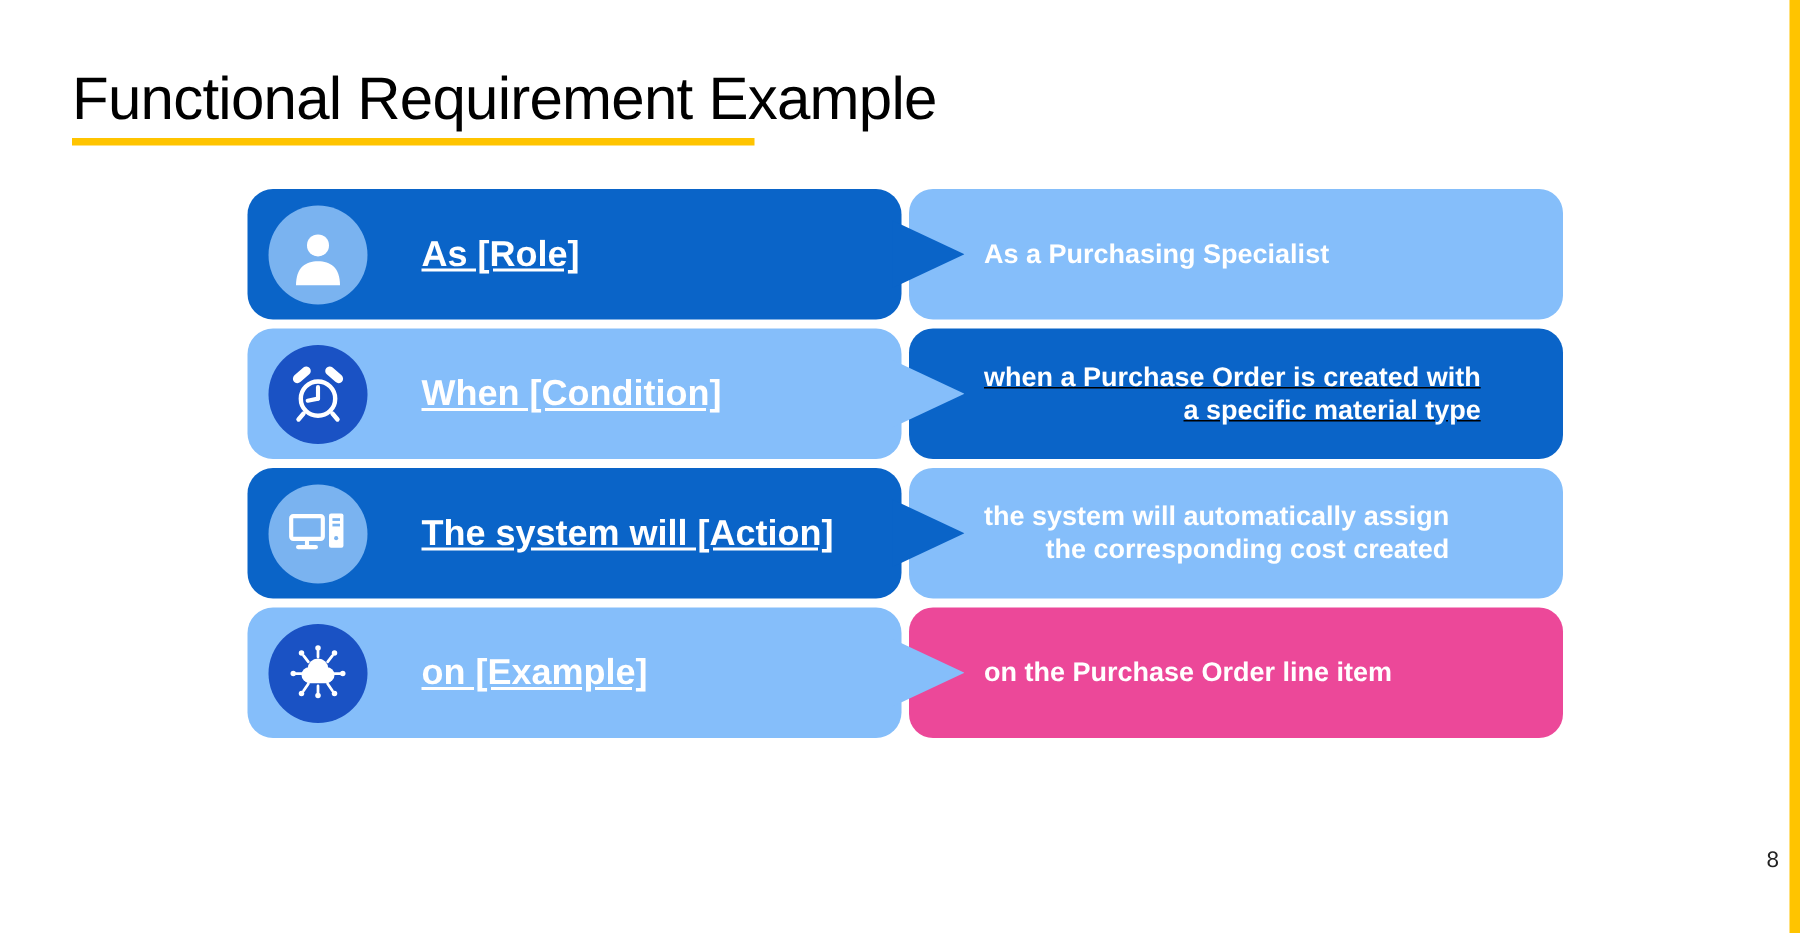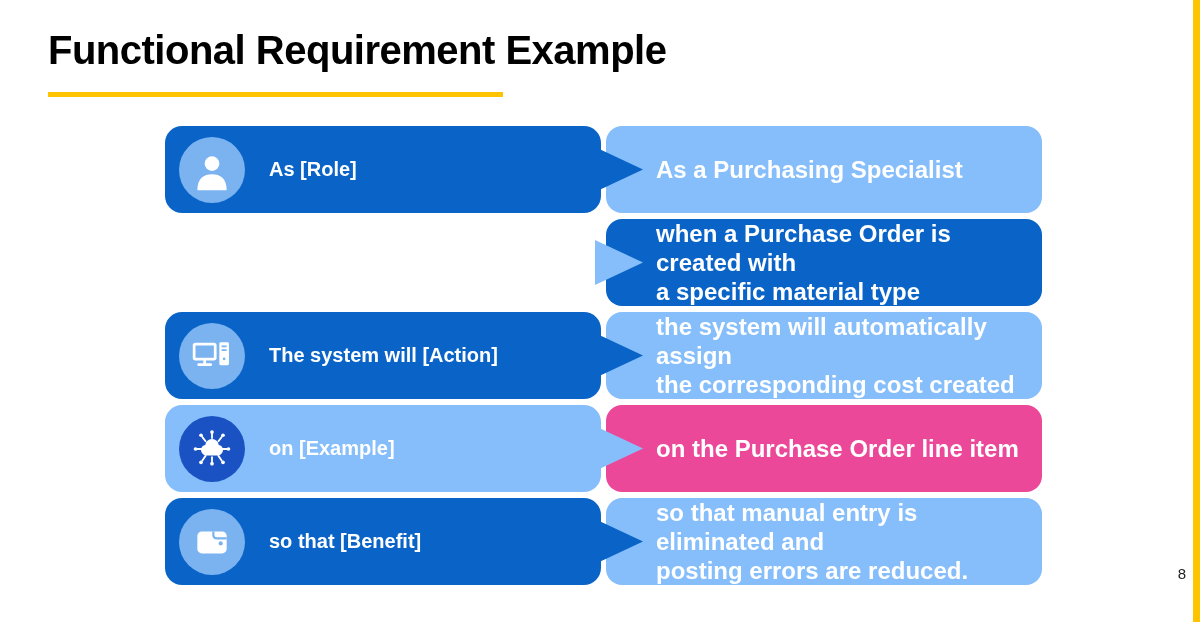--- a/index.html
+++ b/index.html
@@ -2,57 +2,57 @@
 <html><head>
 <meta charset="utf-8">
 <style>
   html,body{margin:0;padding:0;}
   body{
     width:1200px;height:622px;position:relative;background:#ffffff;
     font-family:"Liberation Sans", sans-serif;overflow:hidden;
   }
   .gold-edge{position:absolute;top:0;right:0;width:7px;height:622px;background:#FFC400;}
   .title{
-    position:absolute;left:48px;top:28px;font-size:40px;font-weight:bold;
+    position:absolute;left:48px;top:44px;font-size:40px;font-weight:normal;
     color:#000;letter-spacing:-0.5px;white-space:nowrap;
   }
   .title-underline{position:absolute;left:48px;top:92px;width:455px;height:5px;background:#FFC400;}
   .rows{position:absolute;left:165px;top:126px;width:880px;}
   .row{position:relative;height:87px;margin-bottom:6px;}
   .pill{
     position:absolute;left:0;top:0;width:436px;height:87px;border-radius:17px;
     display:flex;align-items:center;z-index:1;
   }
   .pill.dark{background:#0A64C8;}
   .pill.light{background:#85BEFA;}
   .icon-circle{
     flex:0 0 66px;width:66px;height:66px;border-radius:50%;margin-left:14px;
     display:flex;align-items:center;justify-content:center;overflow:hidden;
   }
   .icon-circle.light{background:#7AB3F0;}
   .icon-circle.dark{background:#1A52C4;}
   .pill-label{
-    color:#fff;font-weight:bold;font-size:20px;margin-left:24px;white-space:nowrap;
+    color:#fff;font-weight:bold;font-size:24px;margin-left:36px;white-space:nowrap;text-decoration:underline;
   }
   .arrow{
     position:absolute;left:430px;top:21px;width:48px;height:45px;z-index:3;
     clip-path:polygon(0 0,100% 50%,0 100%);
   }
   .arrow.dark{background:#0A64C8;}
   .arrow.light{background:#85BEFA;}
   .ebox{
     position:absolute;left:441px;top:0;width:436px;height:87px;border-radius:16px;
     display:flex;align-items:center;z-index:2;
   }
   .ebox.light{background:#85BEFA;}
-  .ebox.dark{background:#0A64C8;}
+  .ebox.dark{background:#0A64C8;text-decoration:underline;}
   .ebox.dark2{background:#ec4899;}
   .ebox-text{
-    color:#fff;font-weight:bold;font-size:24px;line-height:1.22;
-    padding-left:50px;padding-right:12px;white-space:pre-line;
+    color:#fff;font-weight:bold;font-size:18px;line-height:1.22;
+    padding-left:50px;padding-right:12px;white-space:pre-line;text-align:right;
   }
   .page-number{position:absolute;top:565px;right:14px;font-size:15px;color:#222;}
   .icon-svg{display:block;}
 </style>
 </head>
 <body>
 
 <div class="gold-edge"></div>
 
 <div class="title">Functional Requirement Example</div>
@@ -70,20 +70,34 @@
       </div>
       <div class="pill-label">As [Role]</div>
     </div>
     <div class="arrow dark"></div>
     <div class="ebox light">
       <div class="ebox-text">As a Purchasing Specialist</div>
     </div>
   </div>
 
   <div class="row">
+    <div class="pill light">
+      <div class="icon-circle dark">
+        <svg class="icon-svg" width="44" height="44" viewBox="0 0 48 48" fill="none" stroke="#fff" stroke-linecap="round">
+          <circle cx="24" cy="27" r="12.5" stroke-width="3.2"></circle>
+          <path d="M24 27 L24 18.5" stroke-width="3"></path>
+          <path d="M24 27 L16.5 28.5" stroke-width="3"></path>
+          <path d="M9 12.5 L15.5 6.8" stroke-width="6.5"></path>
+          <path d="M39 12.5 L32.5 6.8" stroke-width="6.5"></path>
+          <path d="M13.5 37.8 L9.8 42.2" stroke-width="3.2"></path>
+          <path d="M34.5 37.8 L38.2 42.2" stroke-width="3.2"></path>
+        </svg>
+      </div>
+      <div class="pill-label">When [Condition]</div>
+    </div>
     <div class="arrow light"></div>
     <div class="ebox dark">
       <div class="ebox-text">when a Purchase Order is created with
 a specific material type</div>
     </div>
   </div>
 
   <div class="row">
     <div class="pill dark">
       <div class="icon-circle light">
@@ -139,33 +153,16 @@
         </svg>
       </div>
       <div class="pill-label">on [Example]</div>
     </div>
     <div class="arrow light"></div>
     <div class="ebox dark2">
       <div class="ebox-text">on the Purchase Order line item</div>
     </div>
   </div>
 
-  <div class="row">
-    <div class="pill dark">
-      <div class="icon-circle light">
-        <svg class="icon-svg" width="44" height="44" viewBox="0 0 48 48">
-          <rect x="8" y="12.5" width="32" height="24" rx="5" fill="#fff"></rect>
-          <path d="M25.5 12.5 L25.5 16.5 A3.5 3.5 0 0 0 29 20 L40 20" fill="none" stroke="#7AB3F0" stroke-width="2.4"></path>
-          <circle cx="33.5" cy="25.5" r="2.3" fill="#7AB3F0"></circle>
-        </svg>
-      </div>
-      <div class="pill-label">so that [Benefit]</div>
-    </div>
-    <div class="arrow dark"></div>
-    <div class="ebox light">
-      <div class="ebox-text">so that manual entry is eliminated and
-posting errors are reduced.</div>
-    </div>
-  </div>
 
 </div>
 
 <div class="page-number">8</div>
 
 </body></html>

